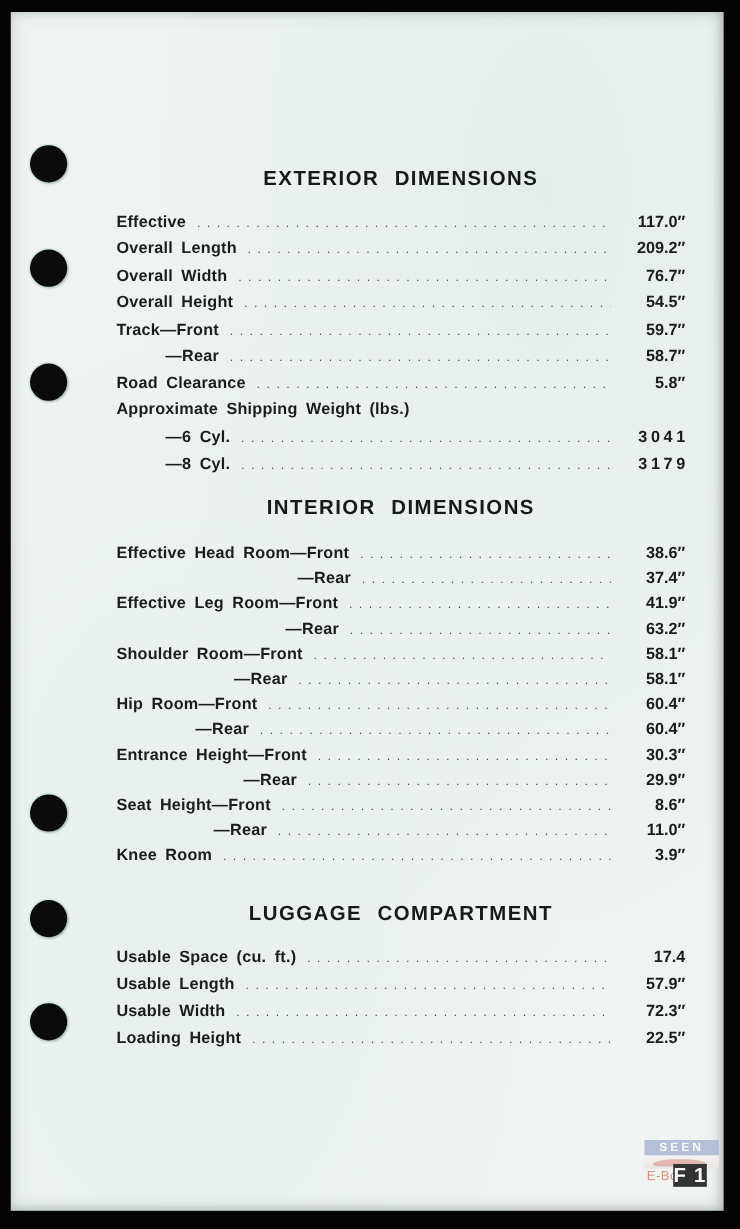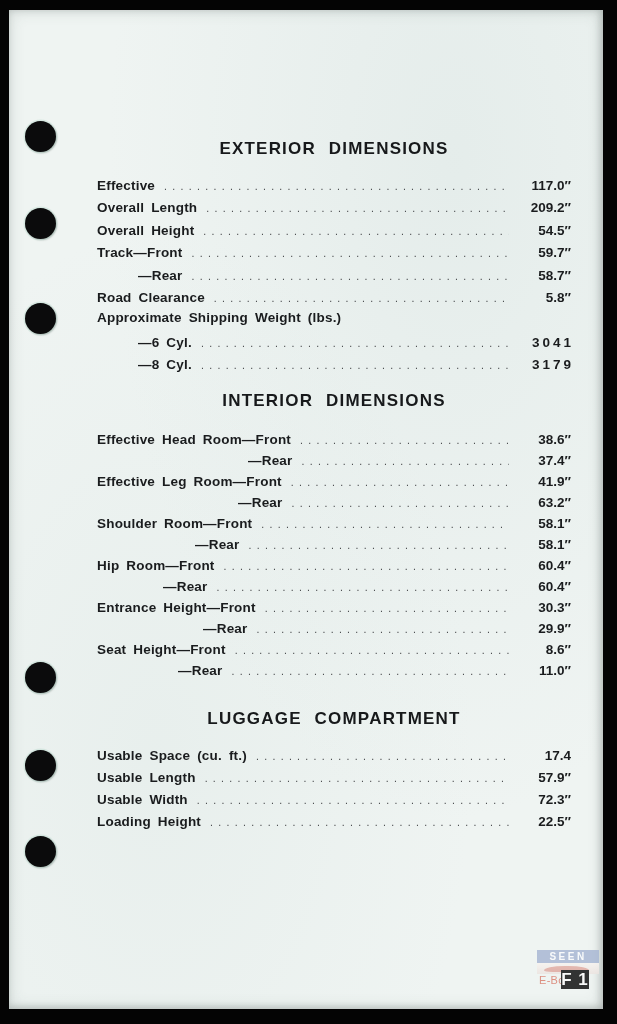--- a/index.html
+++ b/index.html
@@ -171,20 +171,25 @@
             <span class="label">Effective</span>
             <span class="leader"></span>
             <span class="value">117.0″</span>
           </div>
           <div class="row">
             <span class="label">Overall Length</span>
             <span class="leader"></span>
             <span class="value">209.2″</span>
           </div>
           <div class="row">
+            <span class="label">Overall Width</span>
+            <span class="leader"></span>
+            <span class="value">76.7″</span>
+          </div>
+          <div class="row">
             <span class="label">Overall Height</span>
             <span class="leader"></span>
             <span class="value">54.5″</span>
           </div>
           <div class="row">
             <span class="label">Track—Front</span>
             <span class="leader"></span>
             <span class="value">59.7″</span>
           </div>
           <div class="row">
@@ -268,20 +273,25 @@
           </div>
           <div class="row">
             <span class="label">Seat Height—Front</span>
             <span class="leader"></span>
             <span class="value">8.6″</span>
           </div>
           <div class="row">
             <span class="label" style="margin-left:81px">—Rear</span>
             <span class="leader"></span>
             <span class="value">11.0″</span>
+          </div>
+          <div class="row">
+            <span class="label">Knee Room</span>
+            <span class="leader"></span>
+            <span class="value">3.9″</span>
           </div>
         </div>
       </div>
 
       <div class="sec-luggage">
         <div class="sec-title">LUGGAGE COMPARTMENT</div>
         <div class="rows">
           <div class="row">
             <span class="label">Usable Space (cu. ft.)</span>
             <span class="leader"></span>

